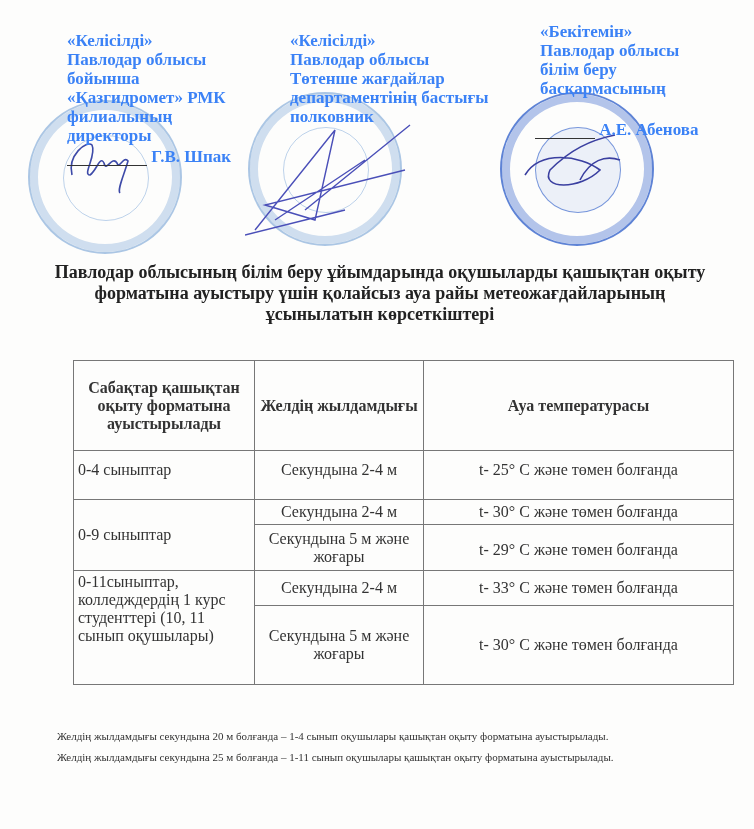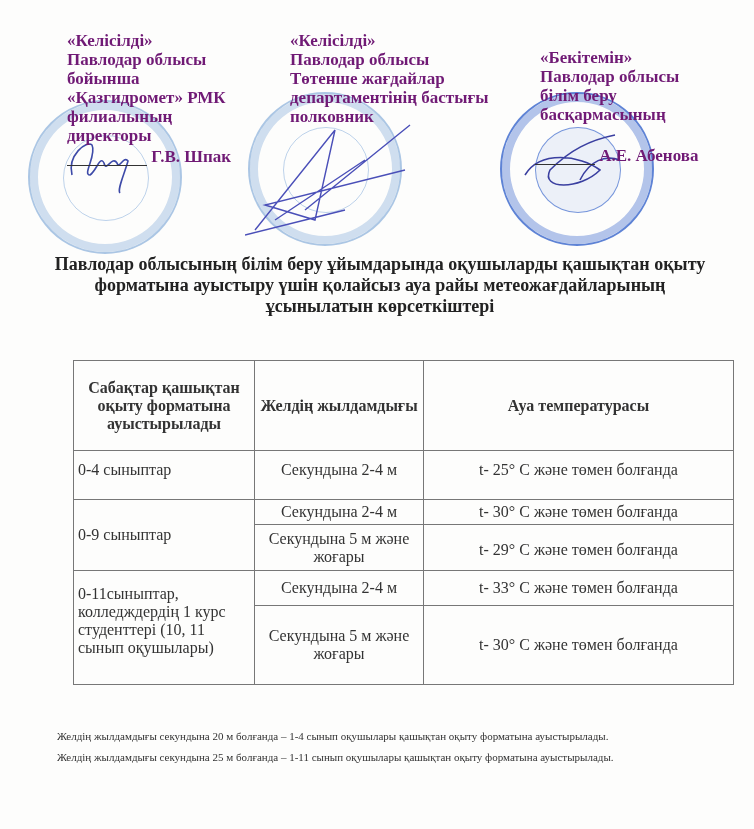--- a/index.html
+++ b/index.html
@@ -15,27 +15,27 @@
     box-shadow: inset 0 0 0 6px rgba(255,255,255,0.0), inset 0 0 0 8px rgba(70,130,200,0.25);
   }
   .stamp .inner {
     position: absolute; left: 22%; top: 22%; width: 56%; height: 56%;
     border-radius: 50%; border: 1.5px solid rgba(70,130,200,0.35);
   }
   .stamp.dark { border-color: rgba(40,90,200,0.75); box-shadow: inset 0 0 0 8px rgba(40,90,200,0.35); }
   .stamp.dark .inner { border-color: rgba(40,90,200,0.6); background: rgba(40,90,200,0.08); }
   .sig { position: absolute; }
   .approval {
-    position: absolute; font-weight: bold; font-size: 17px; line-height: 19px; color: #701a75;
+    position: absolute; font-weight: bold; font-size: 17px; line-height: 19px; color: #3b82f6;
   }
   .approval .line { display: block; }
   .approval .signline { display: block; margin-top: 2px; }
   .approval .rule { display: inline-block; border-bottom: 1px solid #333; vertical-align: bottom; }
   #title {
-    position: absolute; left: 40px; top: 254px; width: 680px;
+    position: absolute; left: 40px; top: 262px; width: 680px;
     text-align: center; font-weight: bold; font-size: 18px; line-height: 21px; color: #222;
   }
   table {
     position: absolute; left: 73px; top: 360px; width: 661px;
     border-collapse: collapse; font-size: 16px; line-height: 18px; color: #333;
   }
   td, th { border: 1px solid #777; padding: 0 4px; vertical-align: middle; }
   th { font-weight: bold; text-align: center; color: #333; }
   .c1 { width: 172px; text-align: left; }
   .c2 { width: 160px; text-align: center; }
@@ -81,21 +81,21 @@
 </div>
 
 <div class="approval" style="left:290px; top:31px;">
   <span class="line">«Келісілді»</span>
   <span class="line">Павлодар облысы</span>
   <span class="line">Төтенше жағдайлар</span>
   <span class="line">департаментінің бастығы</span>
   <span class="line">полковник</span>
 </div>
 
-<div class="approval" style="left:540px; top:48px;">
+<div class="approval" style="left:540px; top:22px;">
   <span class="line">«Бекітемін»</span>
   <span class="line">Павлодар облысы</span>
   <span class="line">білім беру</span>
   <span class="line">басқармасының</span>
   <span class="signline" style="margin-top:22px; margin-left:-5px;"><span class="rule" style="width:60px;"></span>&nbsp;<span>А.Е. Абенова</span></span>
 </div>
 
 <div id="title">Павлодар облысының білім беру ұйымдарында оқушыларды қашықтан оқыту форматына ауыстыру үшін қолайсыз ауа райы метеожағдайларының ұсынылатын көрсеткіштері</div>
 
 <table>
@@ -115,21 +115,21 @@
     <tr style="height:25px;">
       <td class="c1" rowspan="2">0-9 сыныптар</td>
       <td class="c2">Секундына 2-4 м</td>
       <td class="c3">t- 30° С және төмен болғанда</td>
     </tr>
     <tr style="height:46px;">
       <td class="c2">Секундына 5 м және жоғары</td>
       <td class="c3" style="vertical-align:top; padding-top:16px;">t- 29° С және төмен болғанда</td>
     </tr>
     <tr style="height:35px;">
-      <td class="c1" rowspan="2" style="vertical-align:top; padding-top:14px;">0-11сыныптар, колледждердің 1 курс студенттері (10, 11 сынып оқушылары)</td>
+      <td class="c1" rowspan="2" style="vertical-align:top; padding-top:2px;">0-11сыныптар, колледждердің 1 курс студенттері (10, 11 сынып оқушылары)</td>
       <td class="c2">Секундына 2-4 м</td>
       <td class="c3">t- 33° С және төмен болғанда</td>
     </tr>
     <tr style="height:79px;">
       <td class="c2">Секундына 5 м және жоғары</td>
       <td class="c3">t- 30° С және төмен болғанда</td>
     </tr>
   </tbody>
 </table>
 

